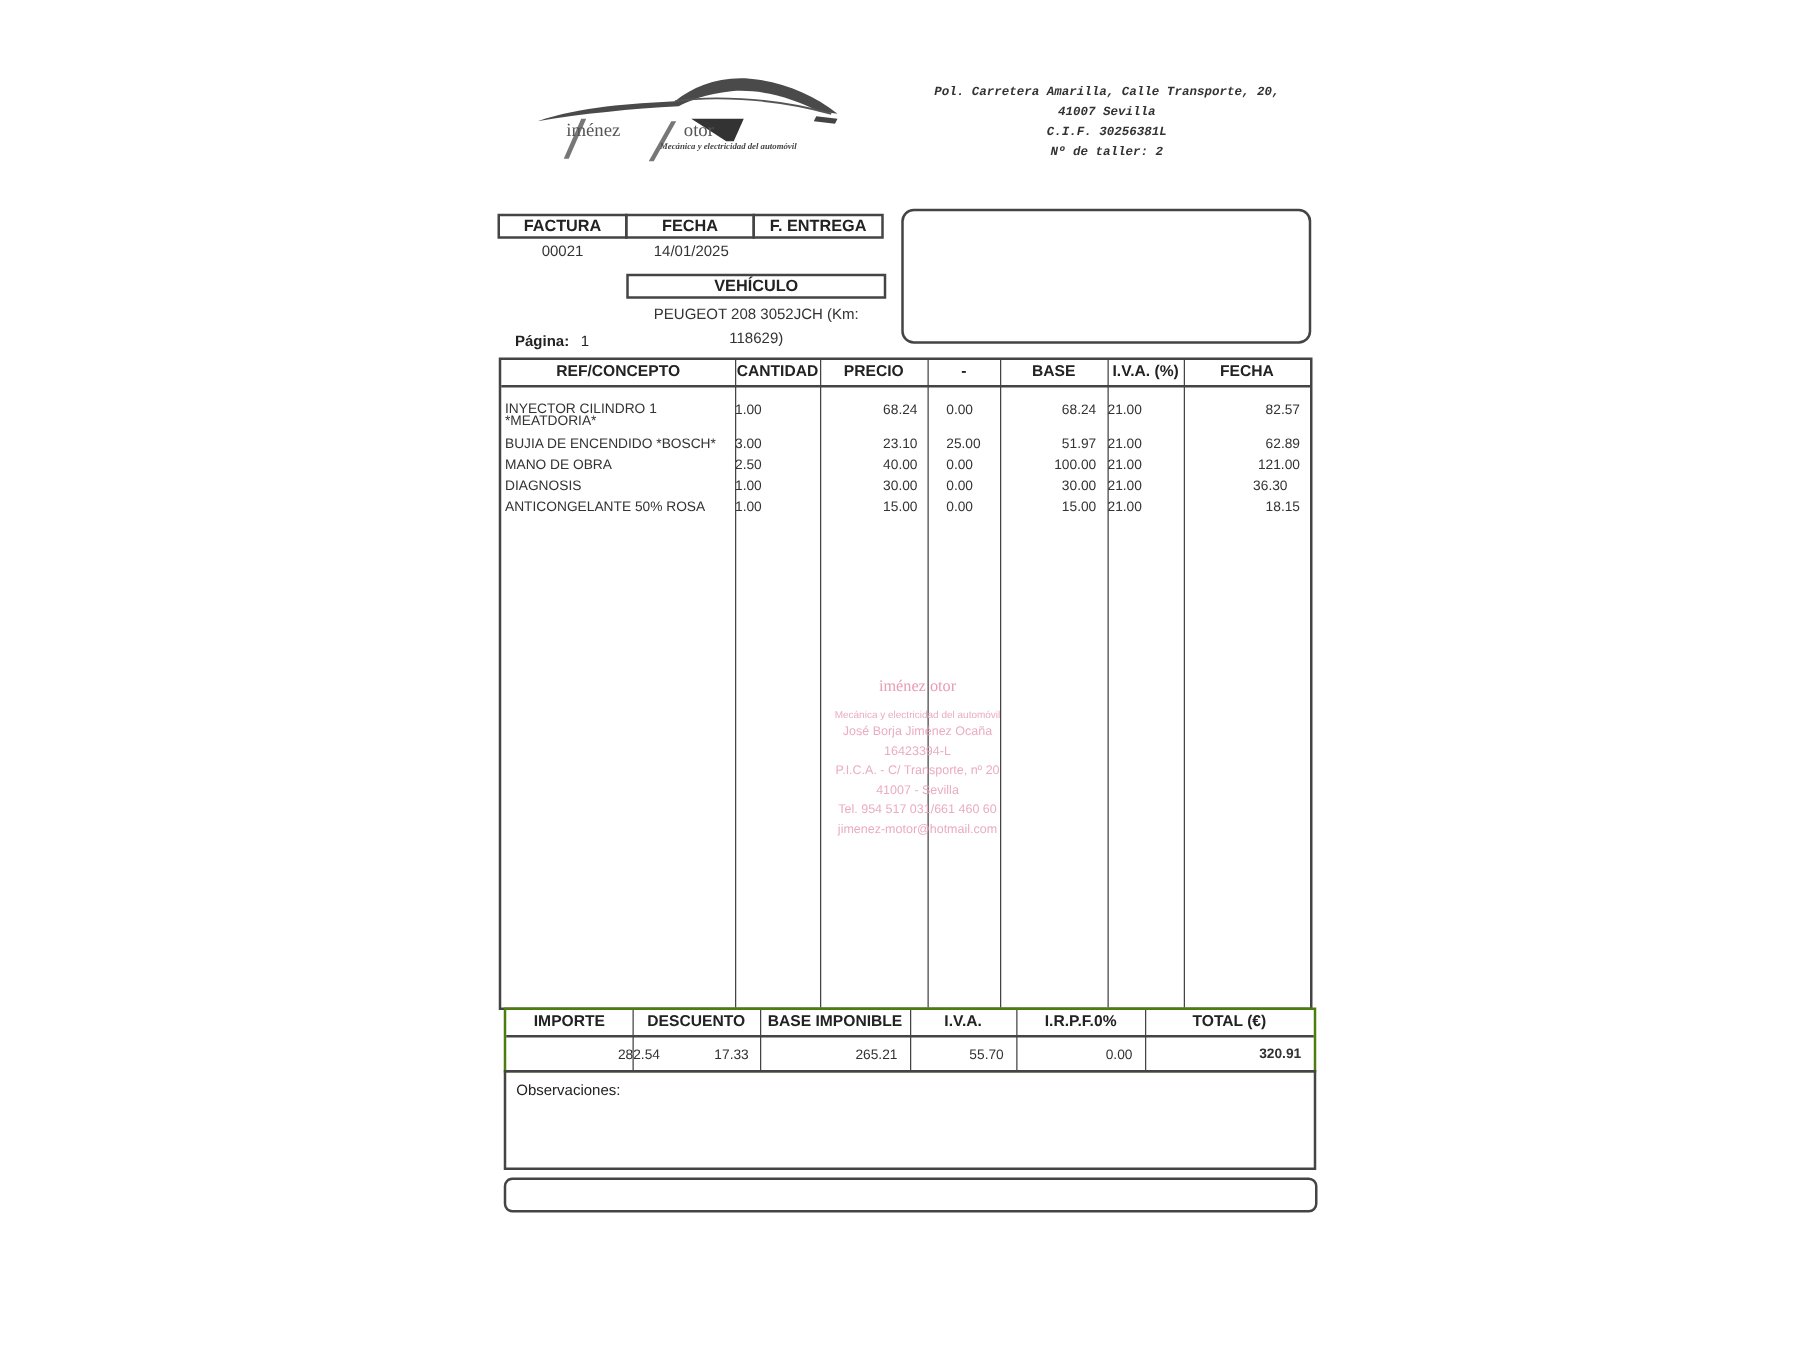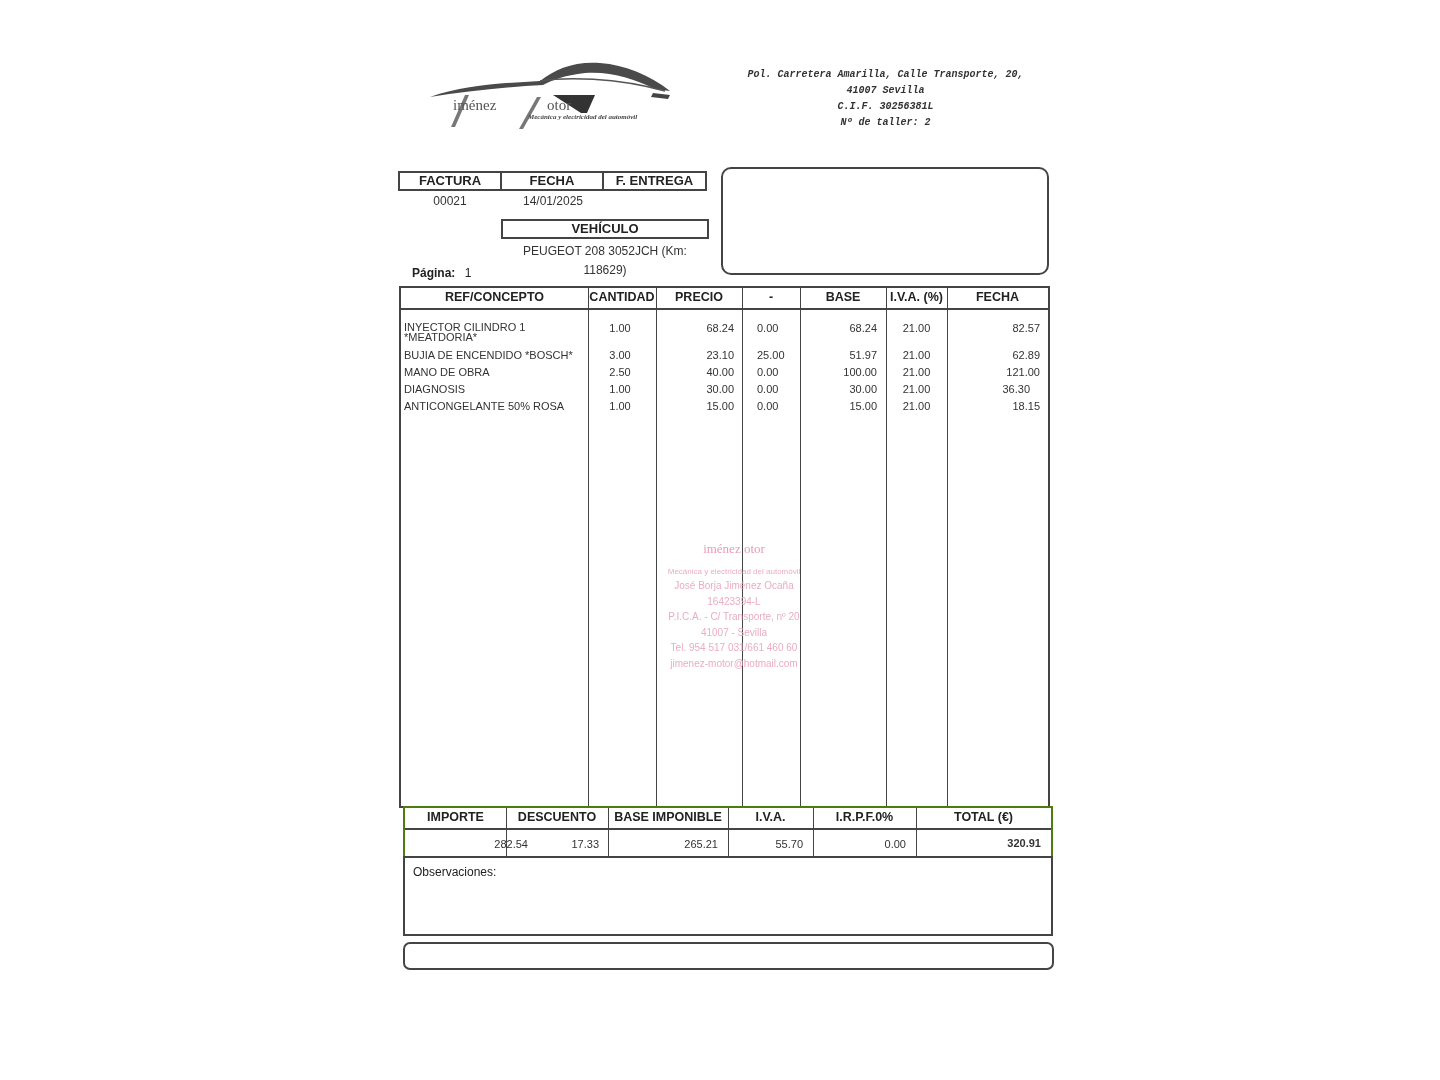--- a/index.html
+++ b/index.html
@@ -24,21 +24,21 @@
     .client-box { left: 721px; top: 167px; width: 328px; height: 108px; border: 2px solid #444; border-radius: 10px; box-sizing: border-box; }
 
     
     .tbl { left: 399px; top: 286px; width: 651px; height: 522px; border: 2px solid #444; box-sizing: border-box; }
     .col-line { position: absolute; top: 0; bottom: 0; width: 0; border-left: 1.5px solid #444; }
     .head-line { position: absolute; left: 0; right: 0; top: 20px; border-top: 2px solid #444; }
     .th { position: absolute; top: 2px; font-weight: bold; font-size: 12.5px; text-align: center; color: #222; }
     .row { position: absolute; left: 0; right: 0; font-size: 11px; color: #333; }
     .cell { position: absolute; }
     .r { text-align: right; }
-    .c { text-align: center; }
+    .c { text-align: left; }
 
     
     .tot { left: 403px; top: 806px; width: 650px; height: 52px; border: 2px solid #4d7c0f; box-sizing: border-box; }
     .tot-mid { position: absolute; left: 0; right: 0; top: 20px; border-top: 2px solid #444; }
     .tot-th { position: absolute; top: 2px; font-size: 12.5px; font-weight: bold; text-align: center; }
     .tot-val { position: absolute; top: 30px; font-size: 11px; text-align: right; color: #333; }
 
     .obs { left: 403px; top: 856px; width: 650px; height: 80px; border: 2px solid #444; box-sizing: border-box; }
     .obs-label { position: absolute; left: 8px; top: 7px; font-size: 12px; color: #222; }
 

